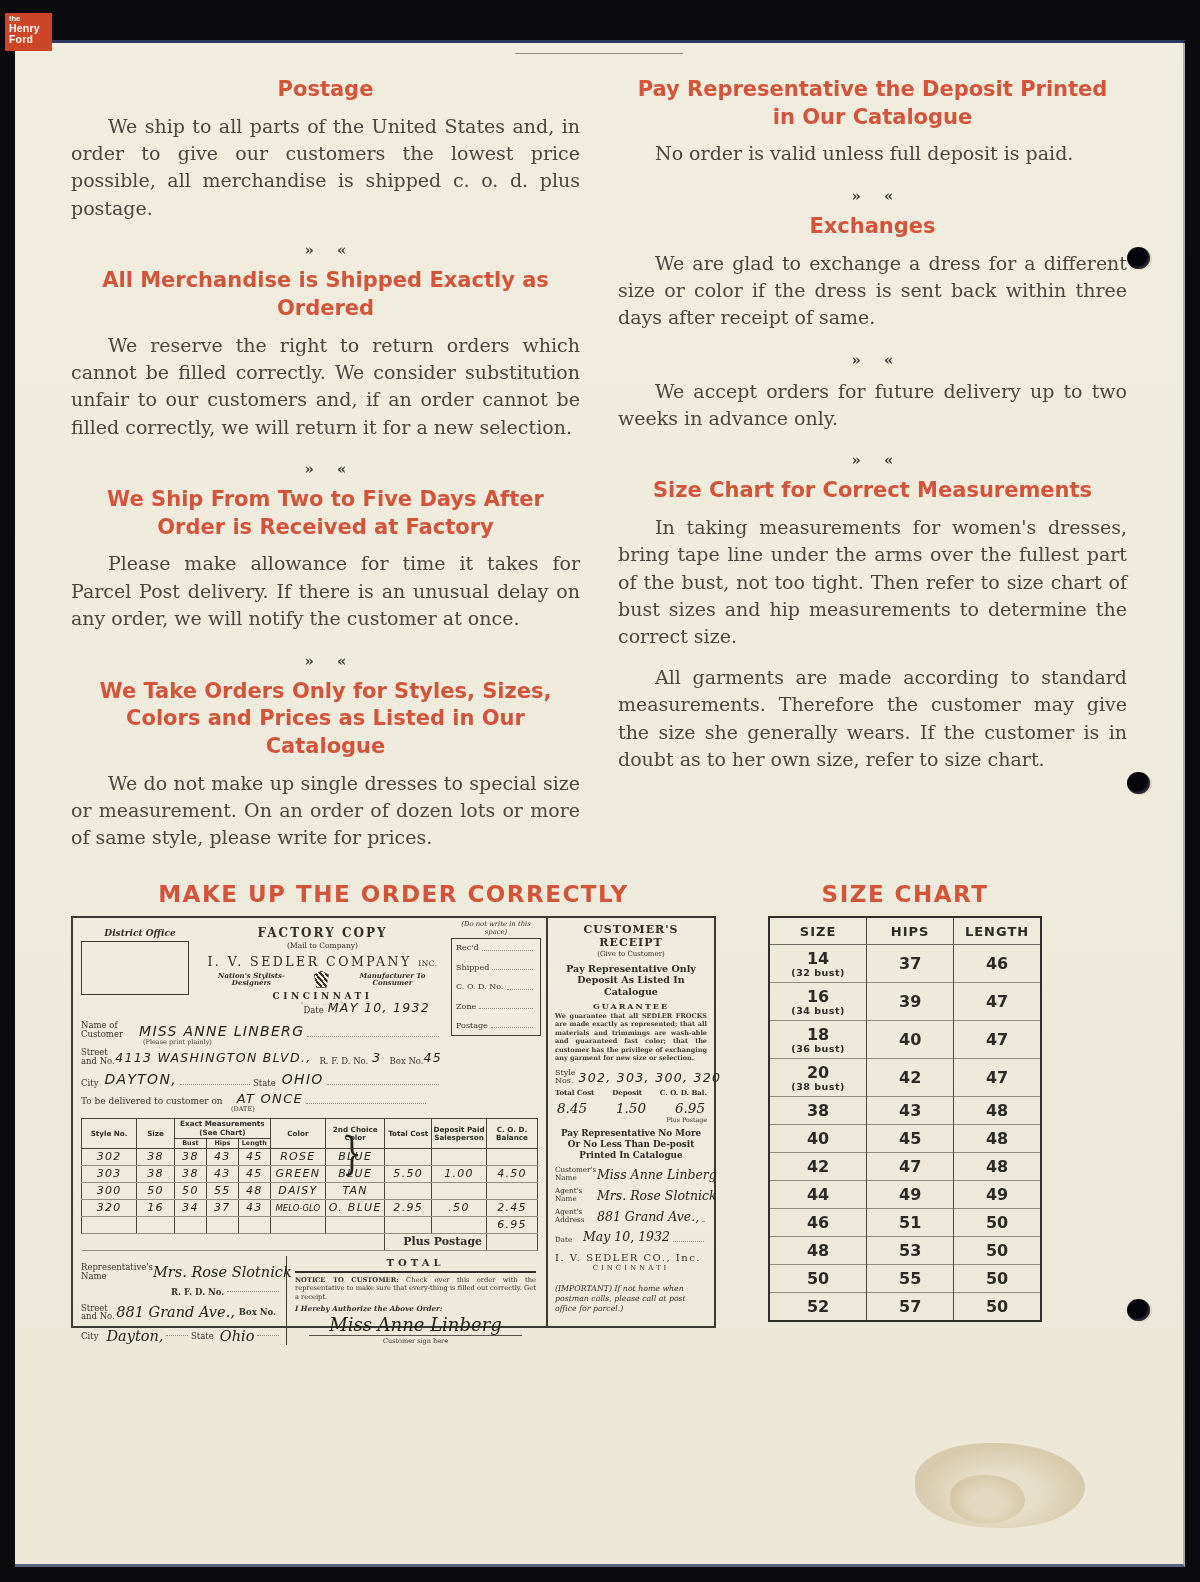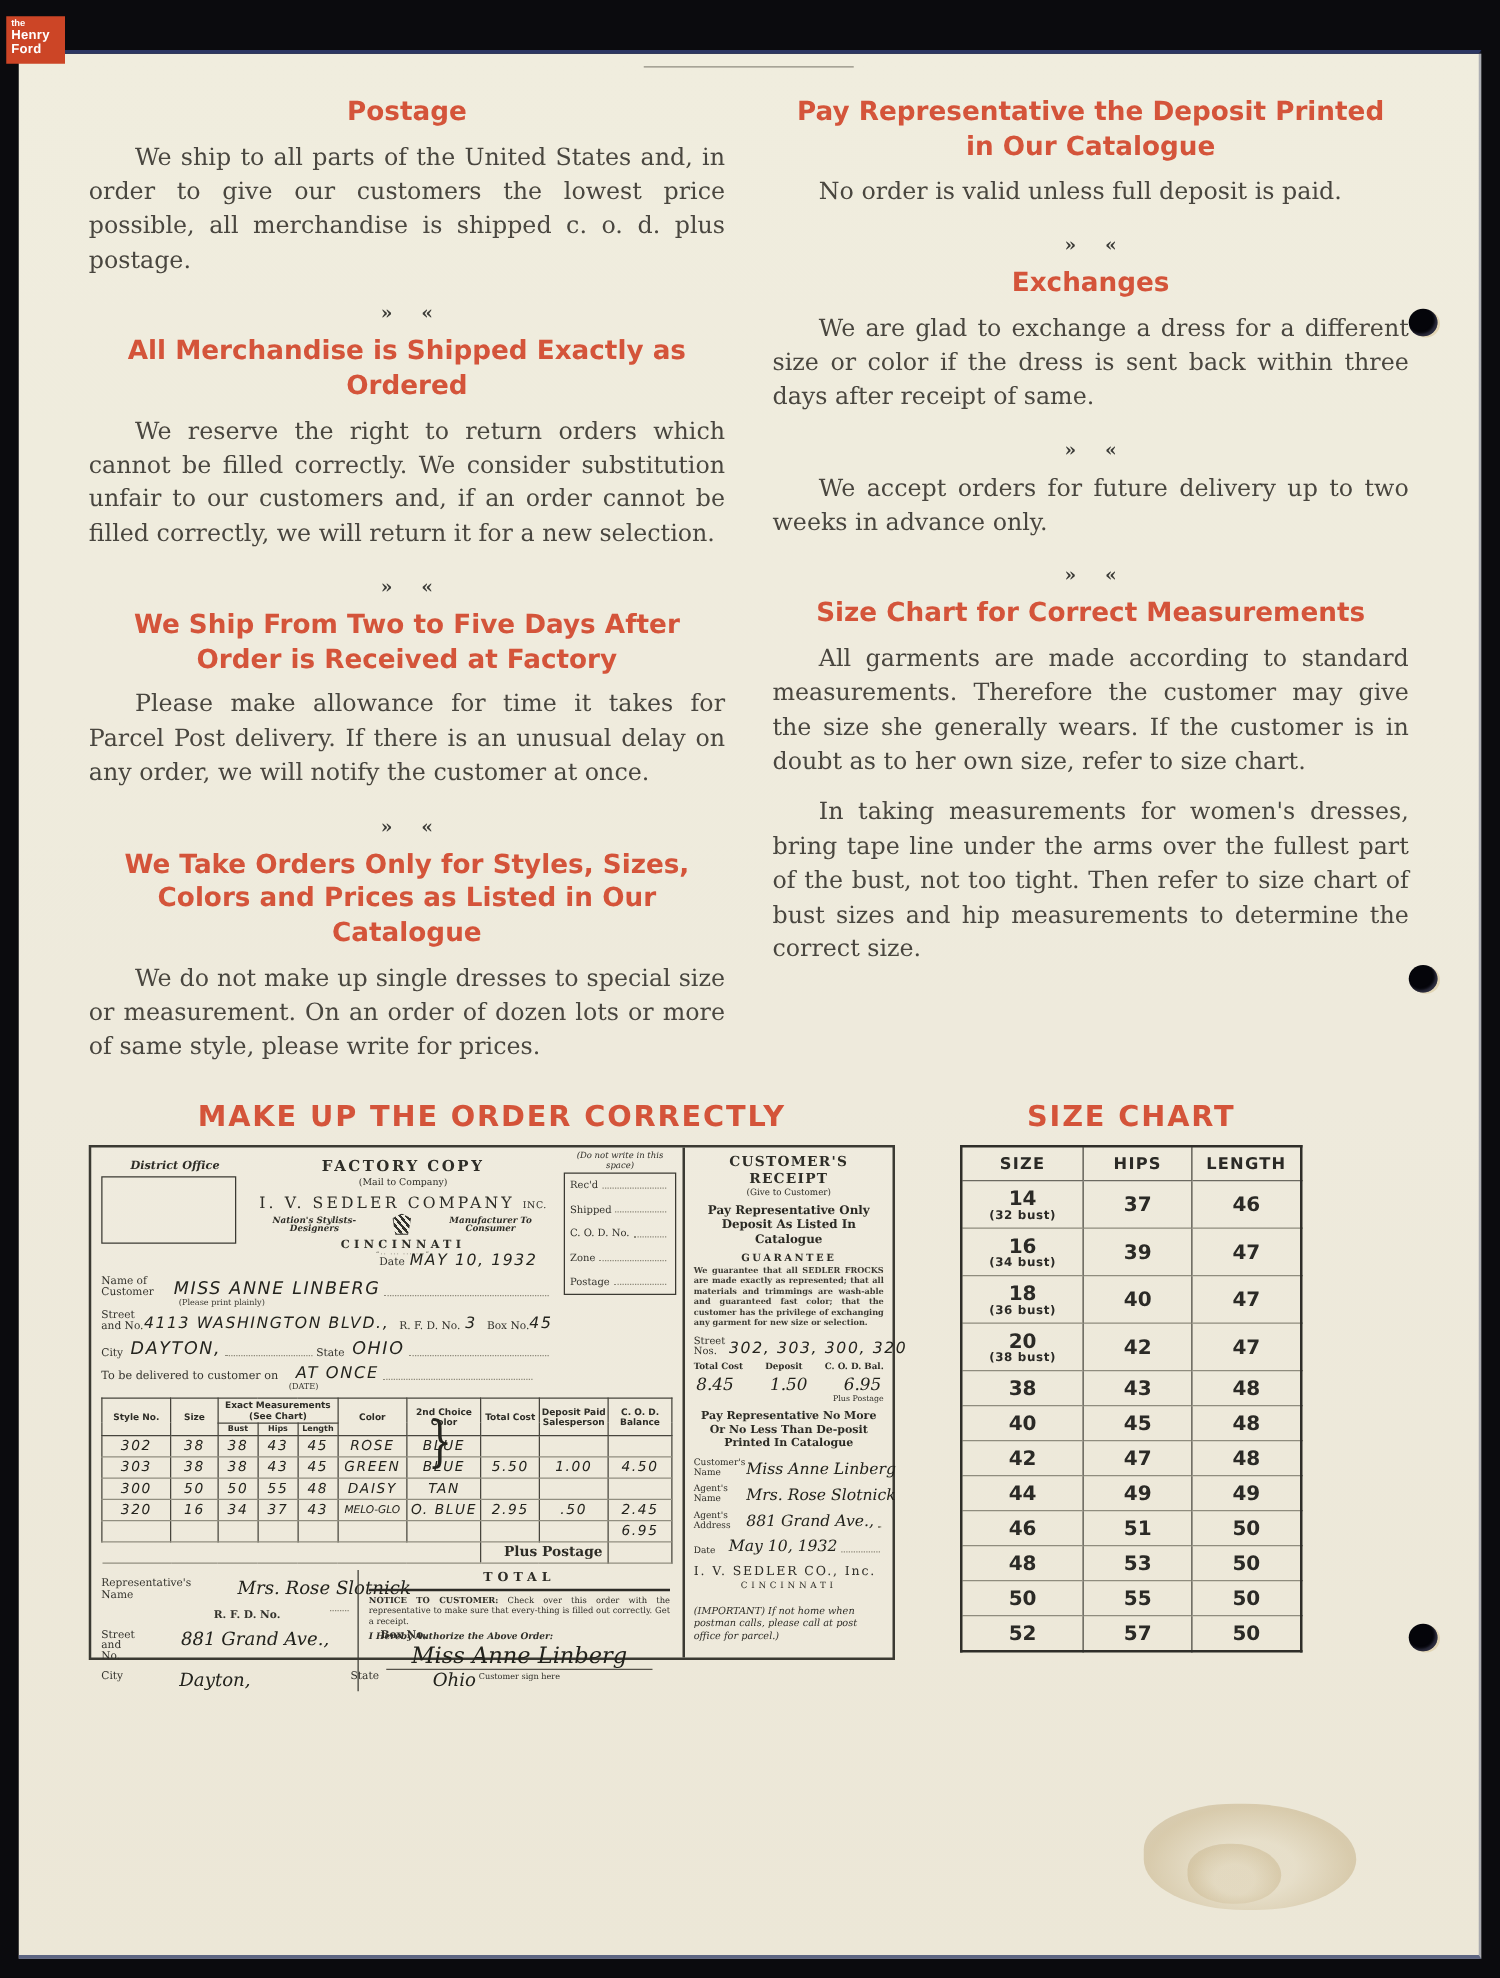--- a/index.html
+++ b/index.html
@@ -104,21 +104,21 @@
                  border-top:1px solid #918e80;border-bottom:1px solid #918e80;
                  height:16px;text-align:center;font-size:11px;padding:0 1px;overflow:hidden;}
   table.order td.small{font-size:8.5px;letter-spacing:0;}
   .brace{position:absolute;left:56.2%;top:14px;font-size:44px;font-weight:200;
          color:#24241e;font-family:"DejaVu Serif", serif;line-height:1;transform:scaleX(.7);}
   .pp-row td{border-top:1px solid #47453d;font-family:"DejaVu Serif", serif;}
   .pp{font-size:8px;font-weight:bold;text-align:right !important;padding-right:4px !important;font-style:normal !important;}
 
   .form-bottom{display:flex;margin-top:5px;}
   .fb-left{flex:1;min-width:0;padding-right:4px;}
-  .fb-row{display:flex;align-items:flex-start;margin-top:7px;gap:37px;}
+  .fb-row{display:flex;align-items:center;margin-top:7px;}
   .fb-row .hw{font-size:14.5px;white-space:nowrap;}
   .fb-right{width:252px;border-left:1.5px solid #3b3a33;padding:1px 2px 0 8px;box-sizing:border-box;}
   .total{font-size:10px;font-weight:bold;letter-spacing:4px;text-align:center;
          font-family:"DejaVu Serif", serif;border-bottom:2.5px solid #2c2b26;padding-bottom:3px;}
   .notice{font-size:6.7px;text-align:justify;margin-top:3px;line-height:1.25;font-family:"DejaVu Serif", serif;}
   .notice .nt{font-weight:bold;}
   .authorize{font-size:7.2px;font-style:italic;font-weight:bold;margin-top:3px;font-family:"DejaVu Serif", serif;}
   .sig{font-size:18px;margin-top:1px;text-align:center;white-space:nowrap;}
   .sigline{border-top:1px solid #55524a;font-size:6.5px;text-align:center;
            font-family:"DejaVu Serif", serif;margin:0 14px;padding-top:1px;}
@@ -203,22 +203,22 @@
           <h3 class="red-h">Exchanges</h3>
           <p class="body">We are glad to exchange a dress for a different size or color if the dress is sent back within three days after receipt of same.</p>
         </section>
         <div class="sep">» «</div>
         <section>
           <p class="body">We accept orders for future delivery up to two weeks in advance only.</p>
         </section>
         <div class="sep">» «</div>
         <section>
           <h3 class="red-h">Size Chart for Correct Measurements</h3>
+          <p class="body">In taking measurements for women's dresses, bring tape line under the arms over the fullest part of the bust, not too tight. Then refer to size chart of bust sizes and hip measurements to determine the correct size.</p>
           <p class="body">All garments are made according to standard measurements. Therefore the customer may give the size she generally wears. If the customer is in doubt as to her own size, refer to size chart.</p>
-          <p class="body">In taking measurements for women's dresses, bring tape line under the arms over the fullest part of the bust, not too tight. Then refer to size chart of bust sizes and hip measurements to determine the correct size.</p>
         </section>
       </div>
     </div>
 
     <div class="bottom">
 
       <div class="form-block">
         <h2 class="sec-heading">MAKE UP THE ORDER CORRECTLY</h2>
         <div class="form">
           <div class="form-main">
@@ -432,21 +432,21 @@
             </div>
           </div>
 
           <div class="receipt">
             <div class="r-title">CUSTOMER'S RECEIPT</div>
             <div class="r-sub">(Give to Customer)</div>
             <div class="r-payonly">Pay Representative Only Deposit As Listed In Catalogue</div>
             <div class="r-gtitle">GUARANTEE</div>
             <div class="r-gbody">We guarantee that all SEDLER FROCKS are made exactly as represented; that all materials and trimmings are wash-able and guaranteed fast color; that the customer has the privilege of exchanging any garment for new size or selection.</div>
             <div class="r-styles">
-              <span class="flab">Street Nos.</span>
+              <span class="flab">Style Nos.</span>
               <span class="hp">302, 303, 300, 320</span>
             </div>
             <div class="r-costh">
               <span>Total Cost</span>
               <span>Deposit</span>
               <span>C. O. D. Bal.</span>
             </div>
             <div class="r-costv">
               <span class="hw">8.45</span>
               <span class="hw">1.50</span>

